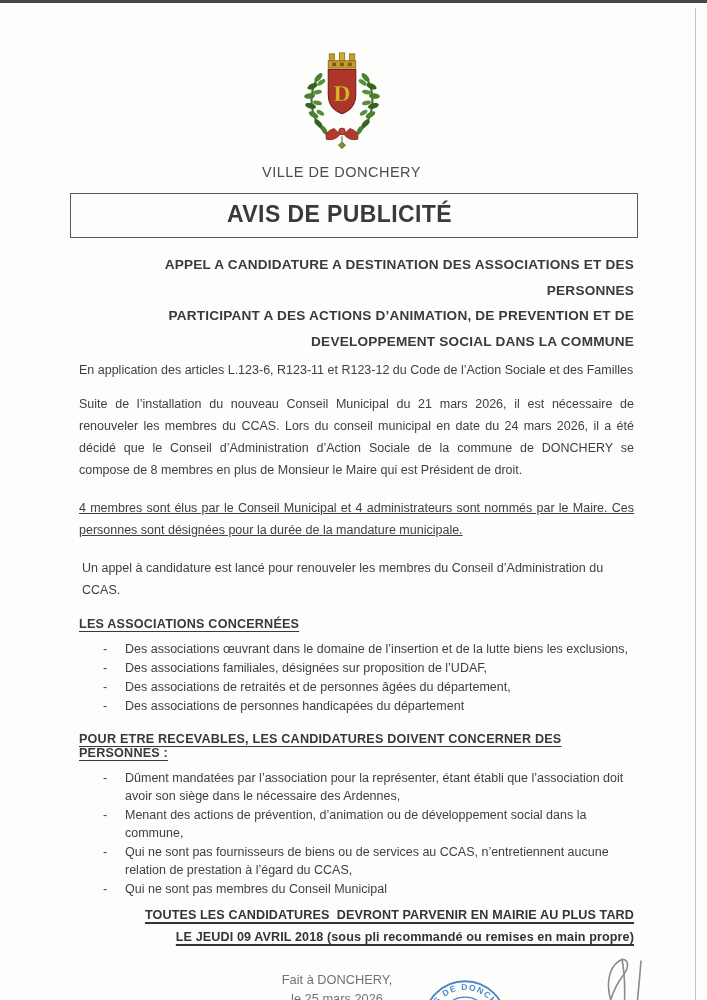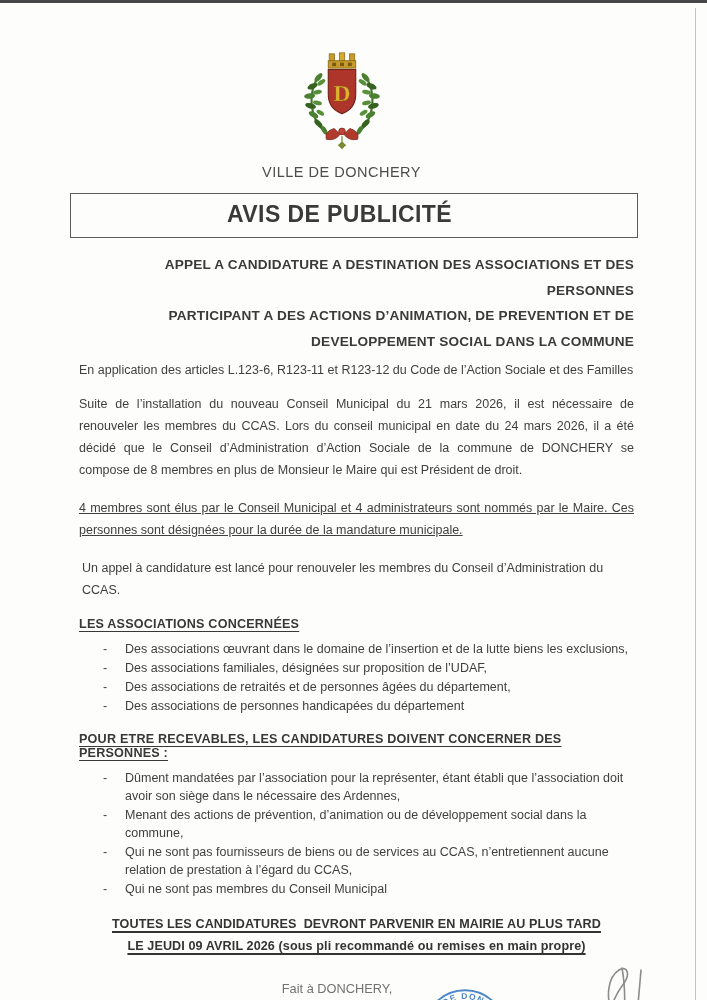--- a/index.html
+++ b/index.html
@@ -34,21 +34,21 @@
     margin:16px 0 0 0;font-size:12.6px;font-weight:bold;color:#383838;
     text-decoration:underline;text-underline-offset:3px;text-decoration-thickness:1.4px;
     letter-spacing:.2px;
   }
   ul.bullets{list-style:none;margin:9px 0 0 0;padding:0 0 0 24px;}
   ul.bullets li{display:flex;font-size:12.5px;line-height:19px;margin:0;}
   ul.bullets.tight li{line-height:18px;margin-bottom:1px;}
   ul.bullets .dash{flex:0 0 22px;}
   ul.bullets .btext{flex:1 1 auto;max-width:512px;}
 
-  .notice{margin-top:15px;text-align:center;}
+  .notice{margin-top:6px;text-align:right;}
   .notice .nline{
     display:inline-block;font-size:12.6px;font-weight:bold;color:#343434;line-height:22px;
     text-decoration:underline;text-underline-offset:3px;text-decoration-thickness:1.5px;
     white-space:pre-wrap;letter-spacing:.1px;
   }
 
   
   .doc-footer{position:relative;height:160px;margin-top:6px;}
   .dateline{position:absolute;left:272px;top:8px;width:130px;text-align:center;font-size:12.8px;line-height:19px;color:#737373;margin-top:8px;}
   .stamp{position:absolute;left:421px;top:24px;width:88px;height:88px;}
@@ -164,21 +164,21 @@
         <span class="btext">Qui ne sont pas fournisseurs de biens ou de services au CCAS, n’entretiennent aucune relation de prestation à l’égard du CCAS,</span>
       </li>
       <li>
         <span class="dash">-</span>
         <span class="btext">Qui ne sont pas membres du Conseil Municipal</span>
       </li>
     </ul>
 
     <div class="notice">
       <span class="nline">TOUTES LES CANDIDATURES  DEVRONT PARVENIR EN MAIRIE AU PLUS TARD</span><br>
-      <span class="nline">LE JEUDI 09 AVRIL 2026 (sous pli recommandé ou remises en main propre)</span>
+      <span class="nline">LE JEUDI 09 AVRIL 2018 (sous pli recommandé ou remises en main propre)</span>
     </div>
   </main>
 
   <footer class="doc-footer">
     <div class="dateline">
       <div>Fait à DONCHERY,</div>
       <div>le 25 mars 2026</div>
     </div>
 
     <div class="stamp">

